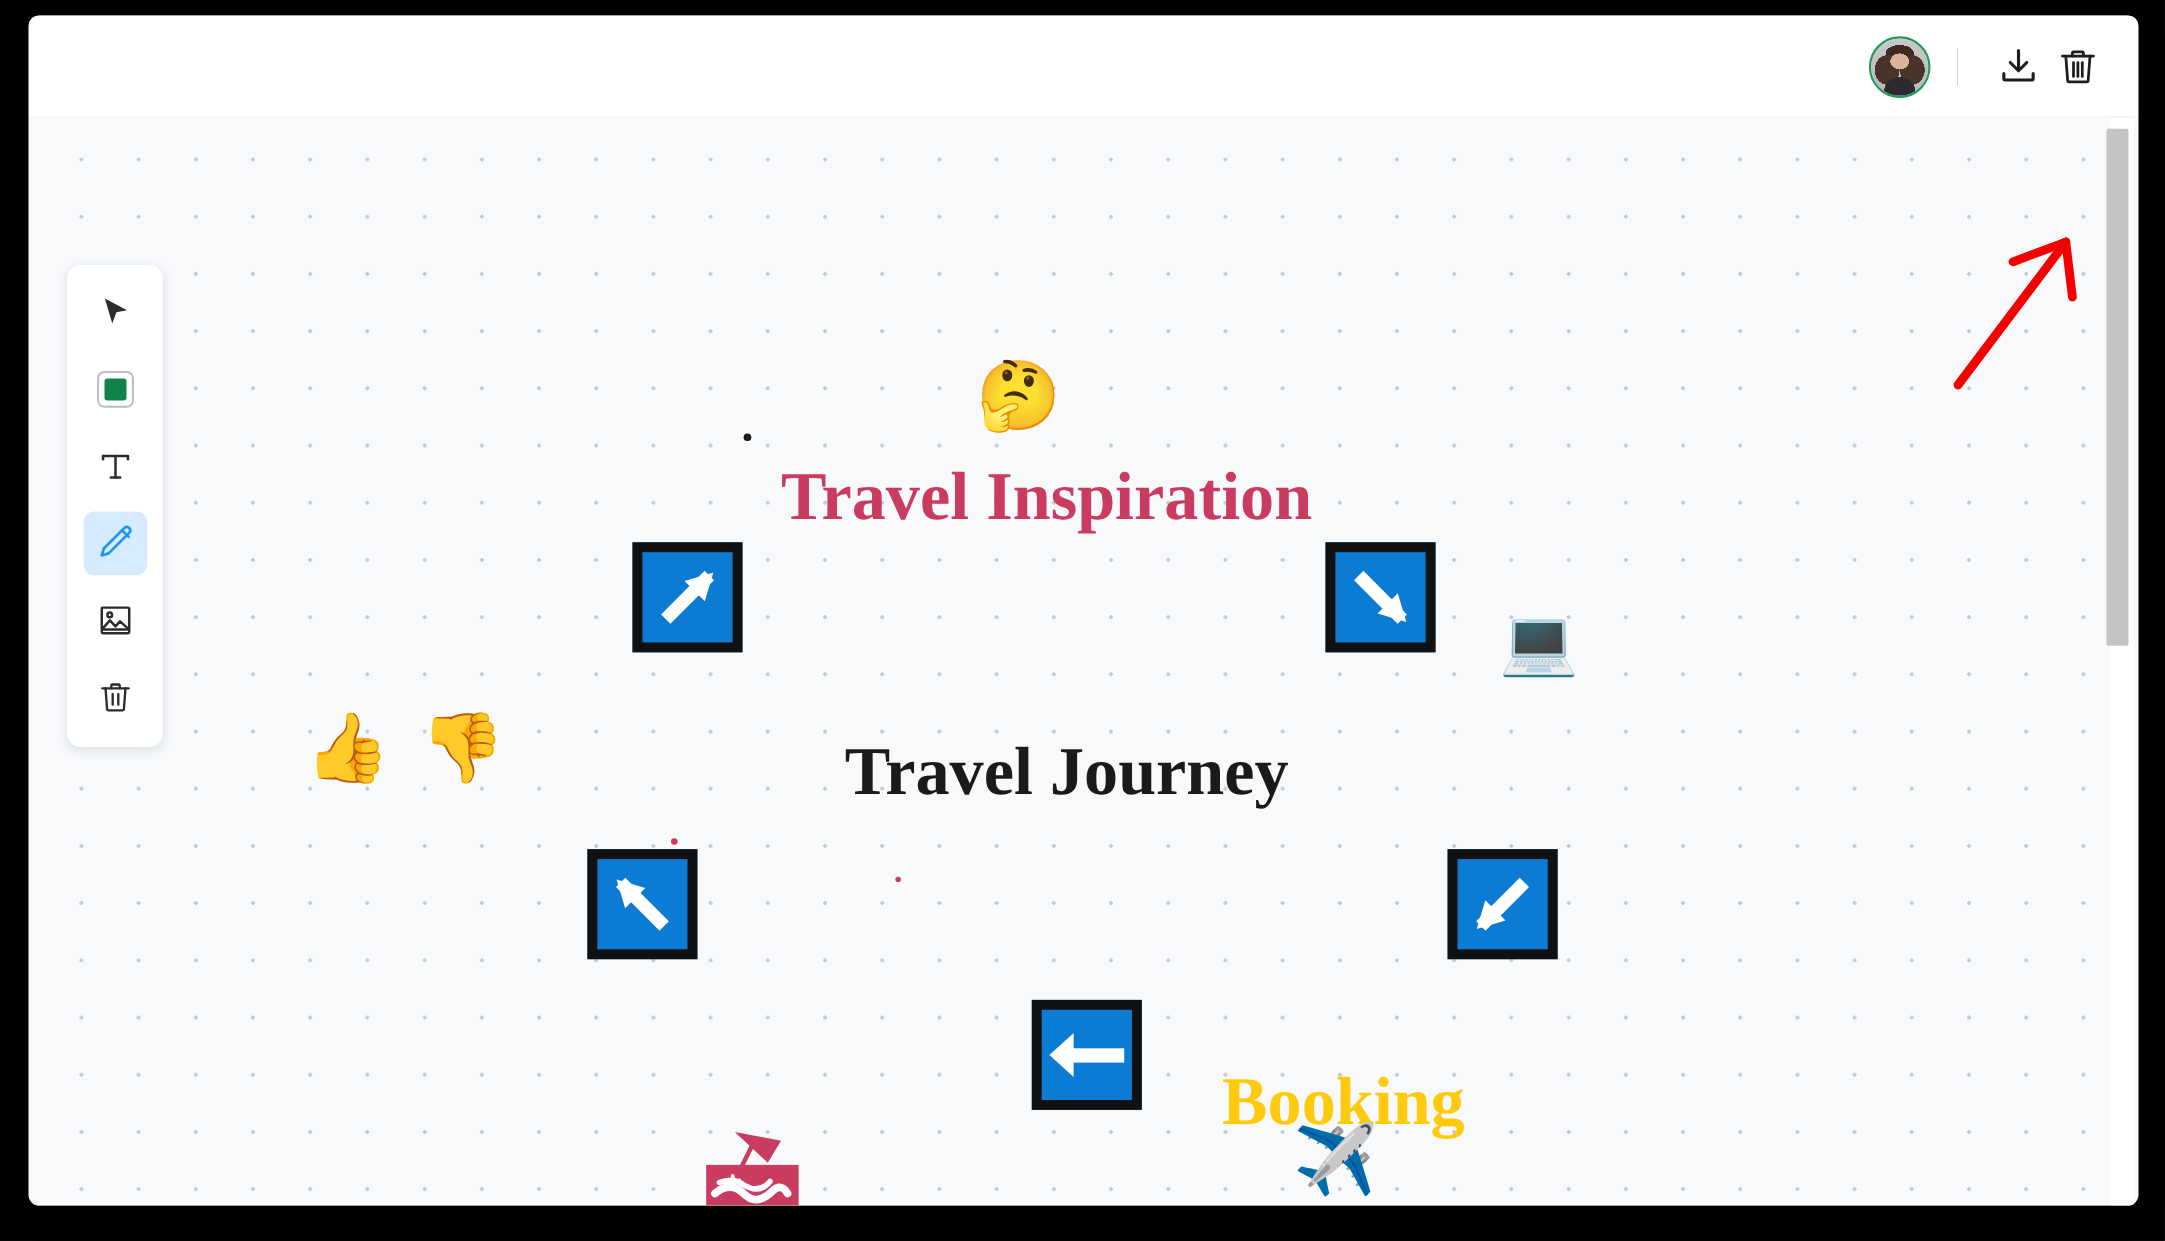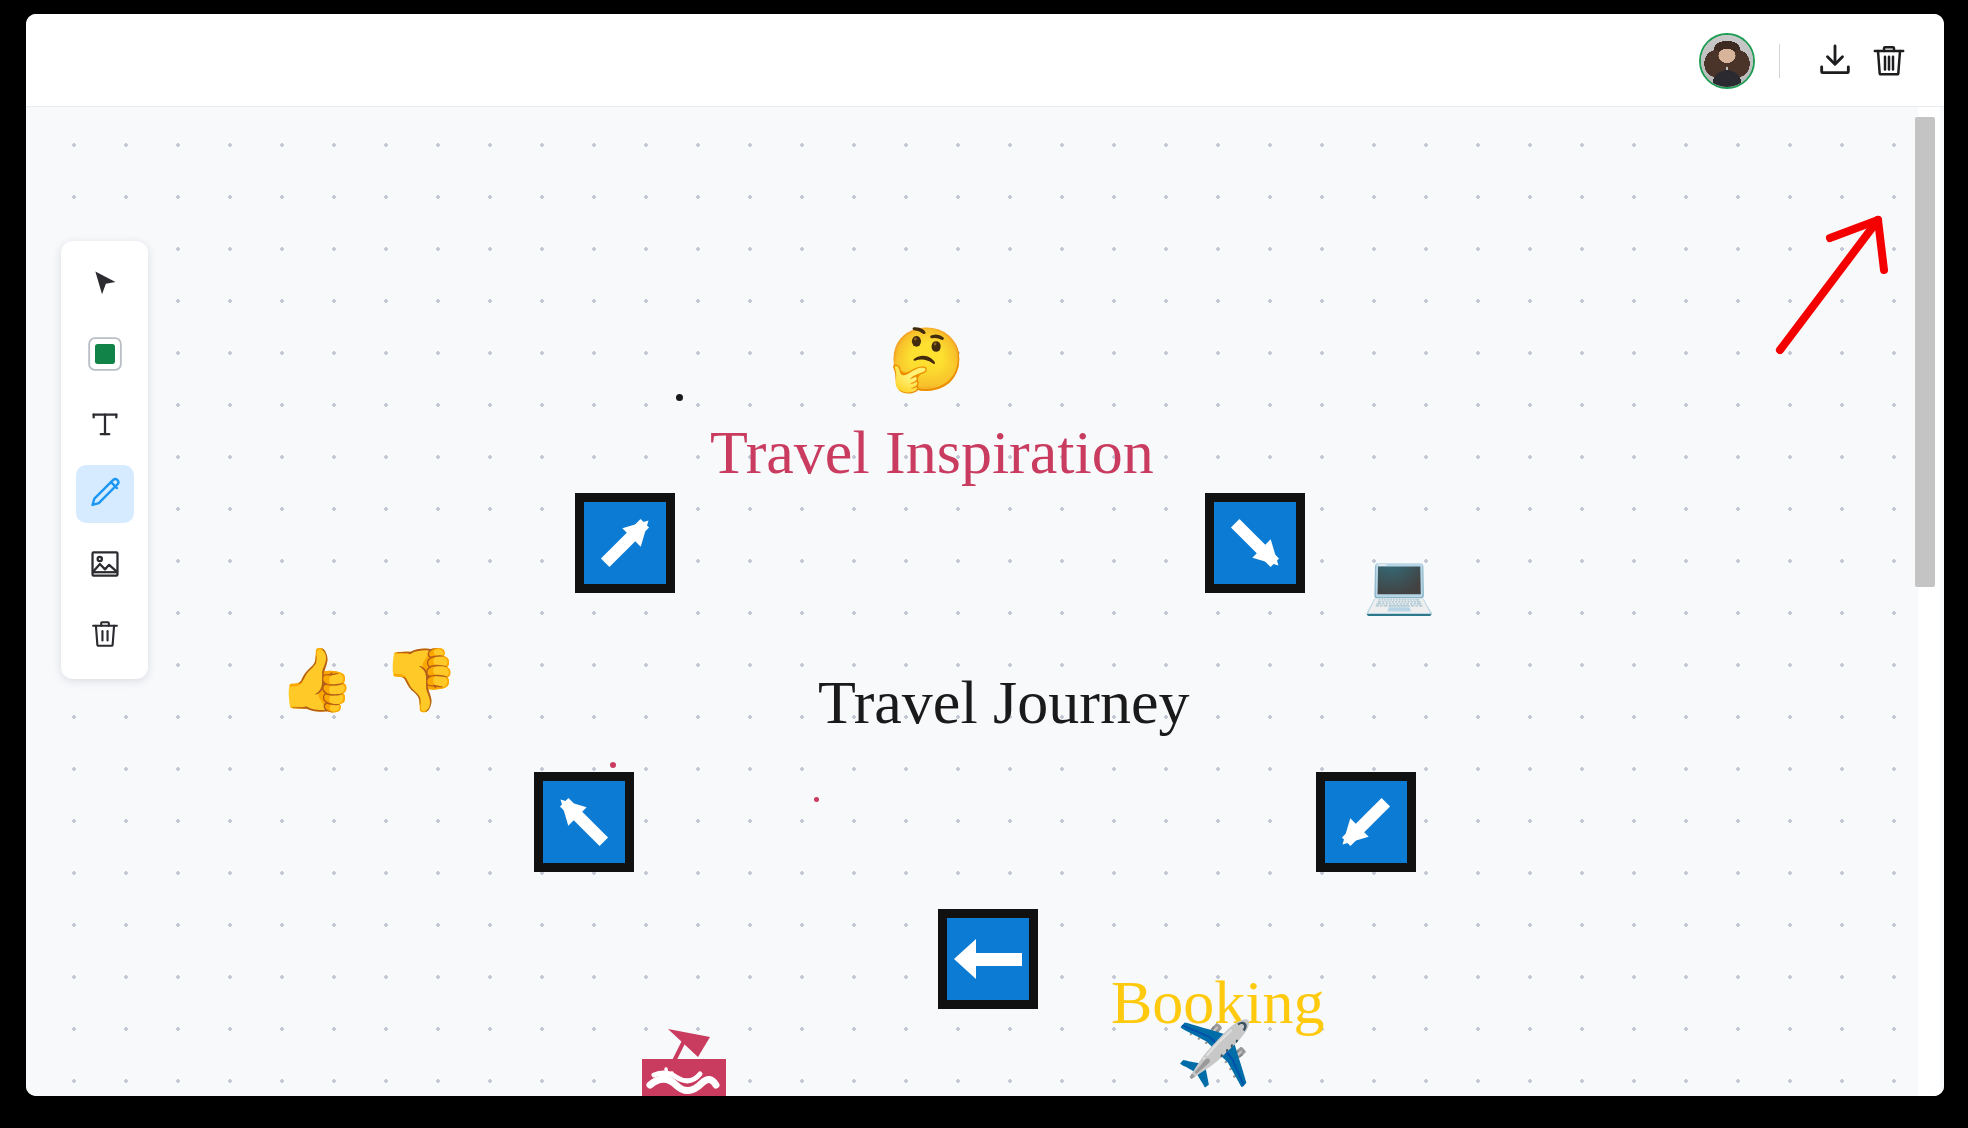--- a/index.html
+++ b/index.html
@@ -135,21 +135,21 @@
 
   
   .obj {
     position: absolute;
     white-space: nowrap;
     line-height: 1;
     user-select: none;
   }
   .label {
     font-family: "Liberation Serif", "DejaVu Serif", serif;
-    font-weight: 400;
+    font-weight: 700;
   }
   .emoji {
     font-family: "DejaVu Sans", sans-serif;
     line-height: 1;
   }
 
   
   .arrowbox {
     position: absolute;
     width: 100px;
@@ -325,21 +325,21 @@
              transform:rotate(-45deg);"></div>
       </div>
 
       <div class="obj emoji" style="left:1337px; top:448px; font-size:58px;">💻</div>
 
       <div class="obj emoji" style="left:252px; top:542px; font-size:62px;">👍</div>
 
       <div class="obj emoji" style="left:356px; top:542px; font-size:62px;">👎</div>
 
 
-      <div class="obj label" style="left:792px; top:564px; font-size:62px; color:#1a1a1a;text-align:center;">Travel Journey</div>
+      <div class="obj label" style="left:742px; top:564px; font-size:62px; color:#1a1a1a;text-align:center;">Travel Journey</div>
 
 
       <div class="arrowbox" style="left:508px; top:665px;">
         <div class="shaft" style="width:56px; height:12px; margin-left:-28px; margin-top:-6px; transform:rotate(45deg);"></div>
         <div class="head" style="margin-left:-28px; margin-top:-26px;
              border-left:13px solid transparent; border-right:13px solid transparent; border-bottom:24px solid #fff;
              transform:rotate(-45deg);"></div>
       </div>
 
       <div class="arrowbox" style="left:1290px; top:665px;">

